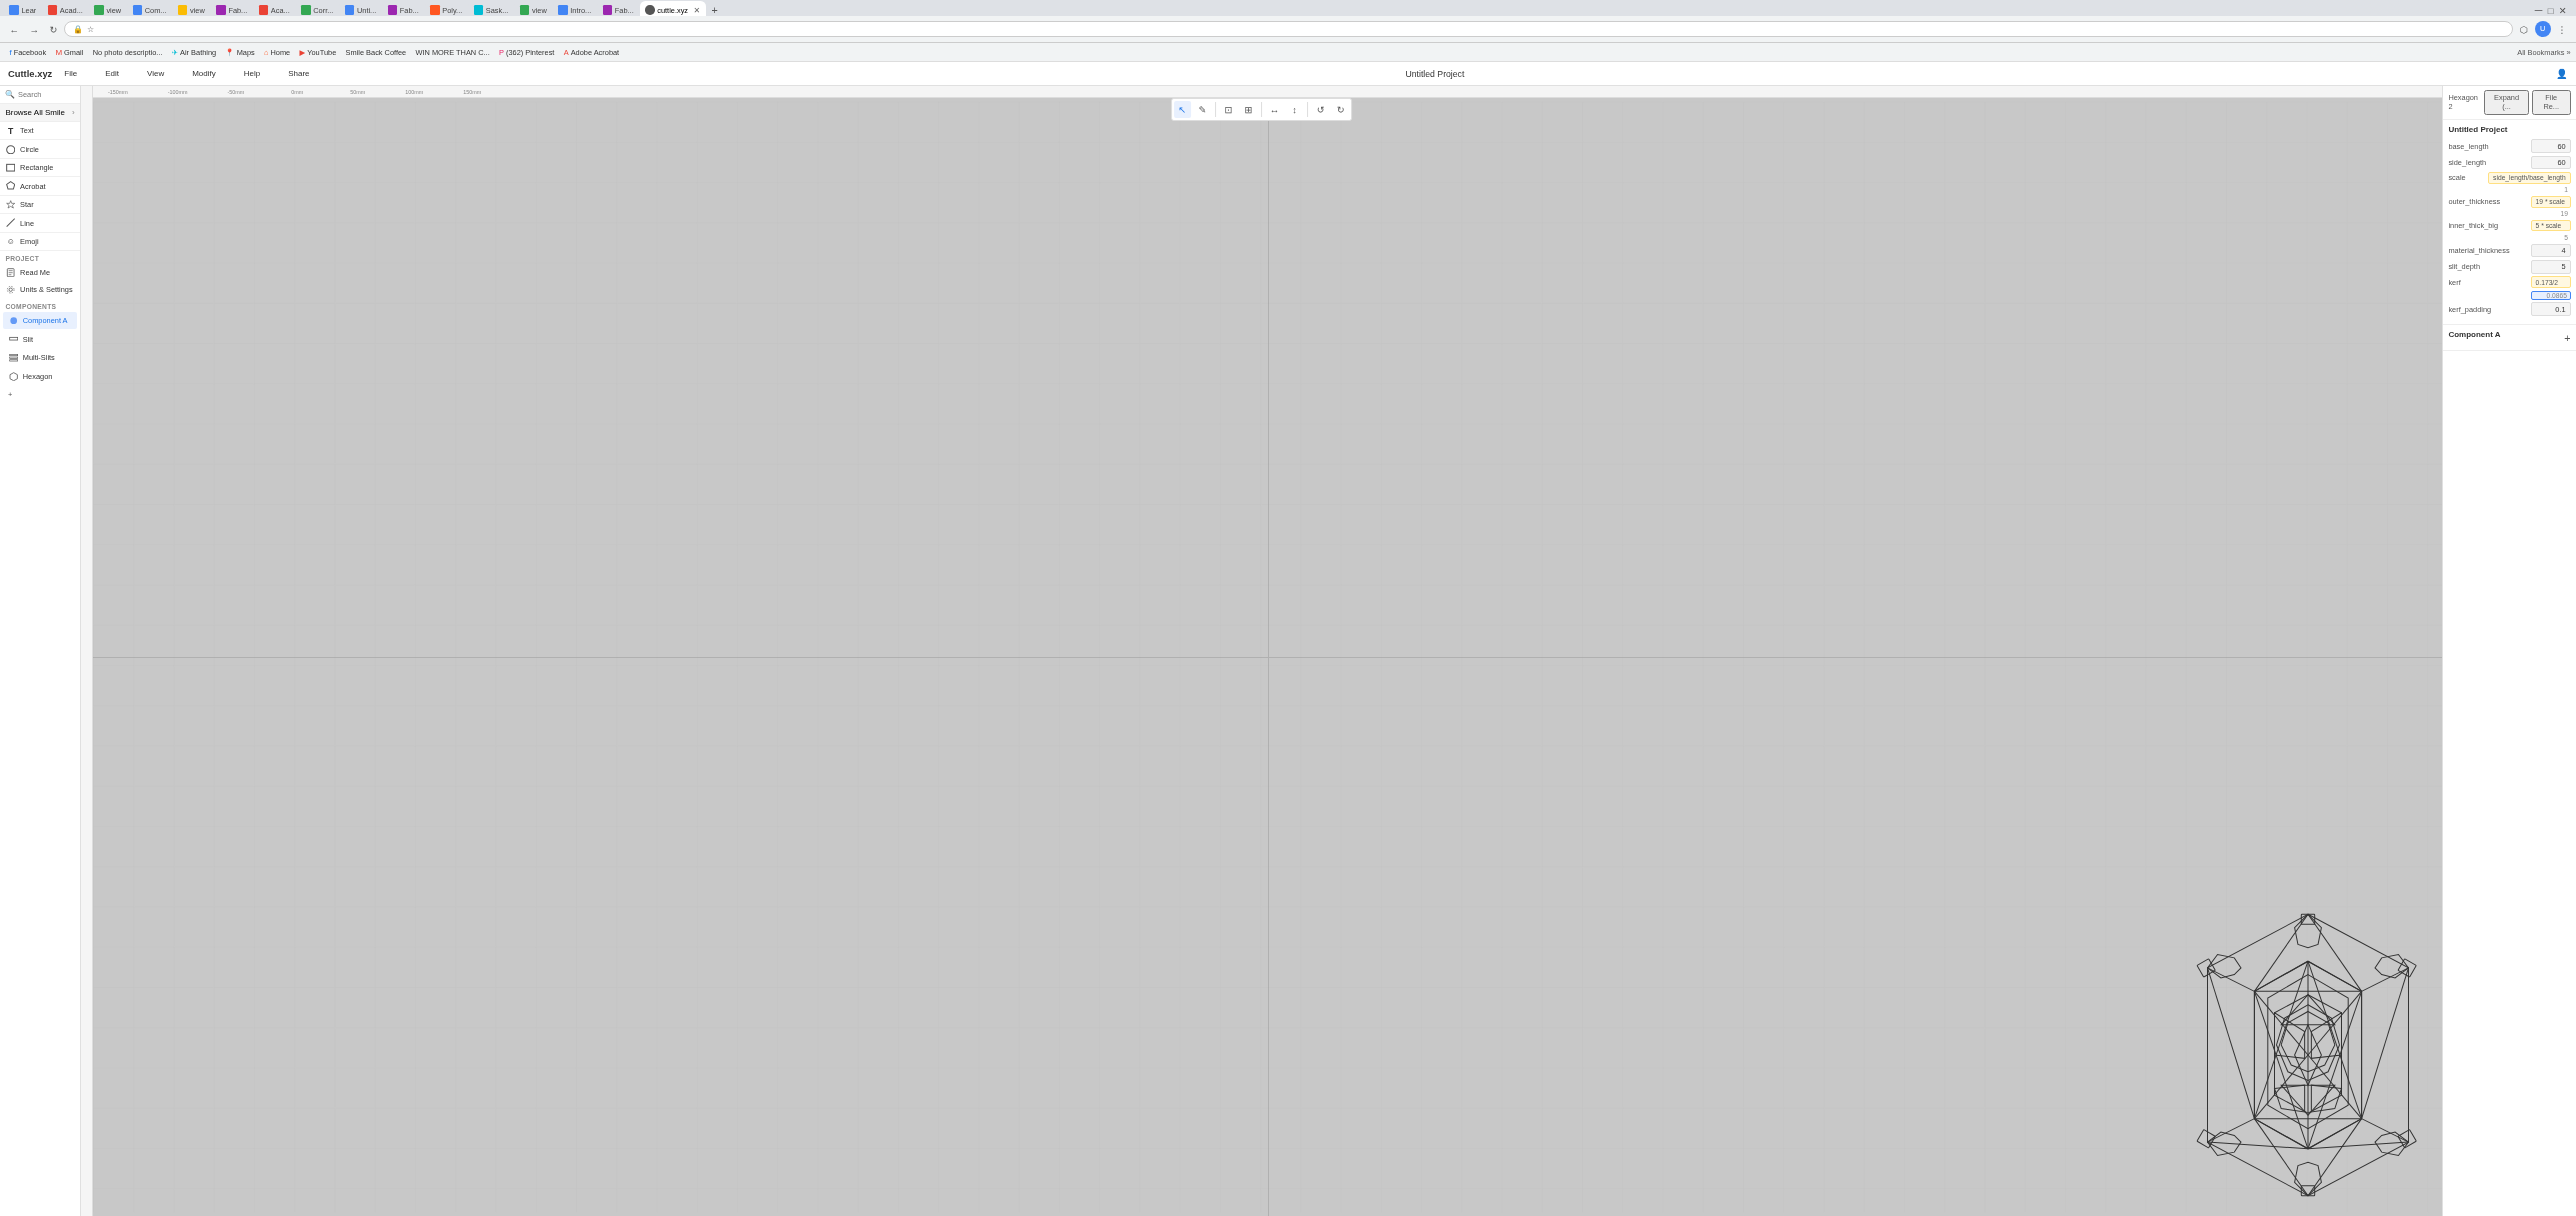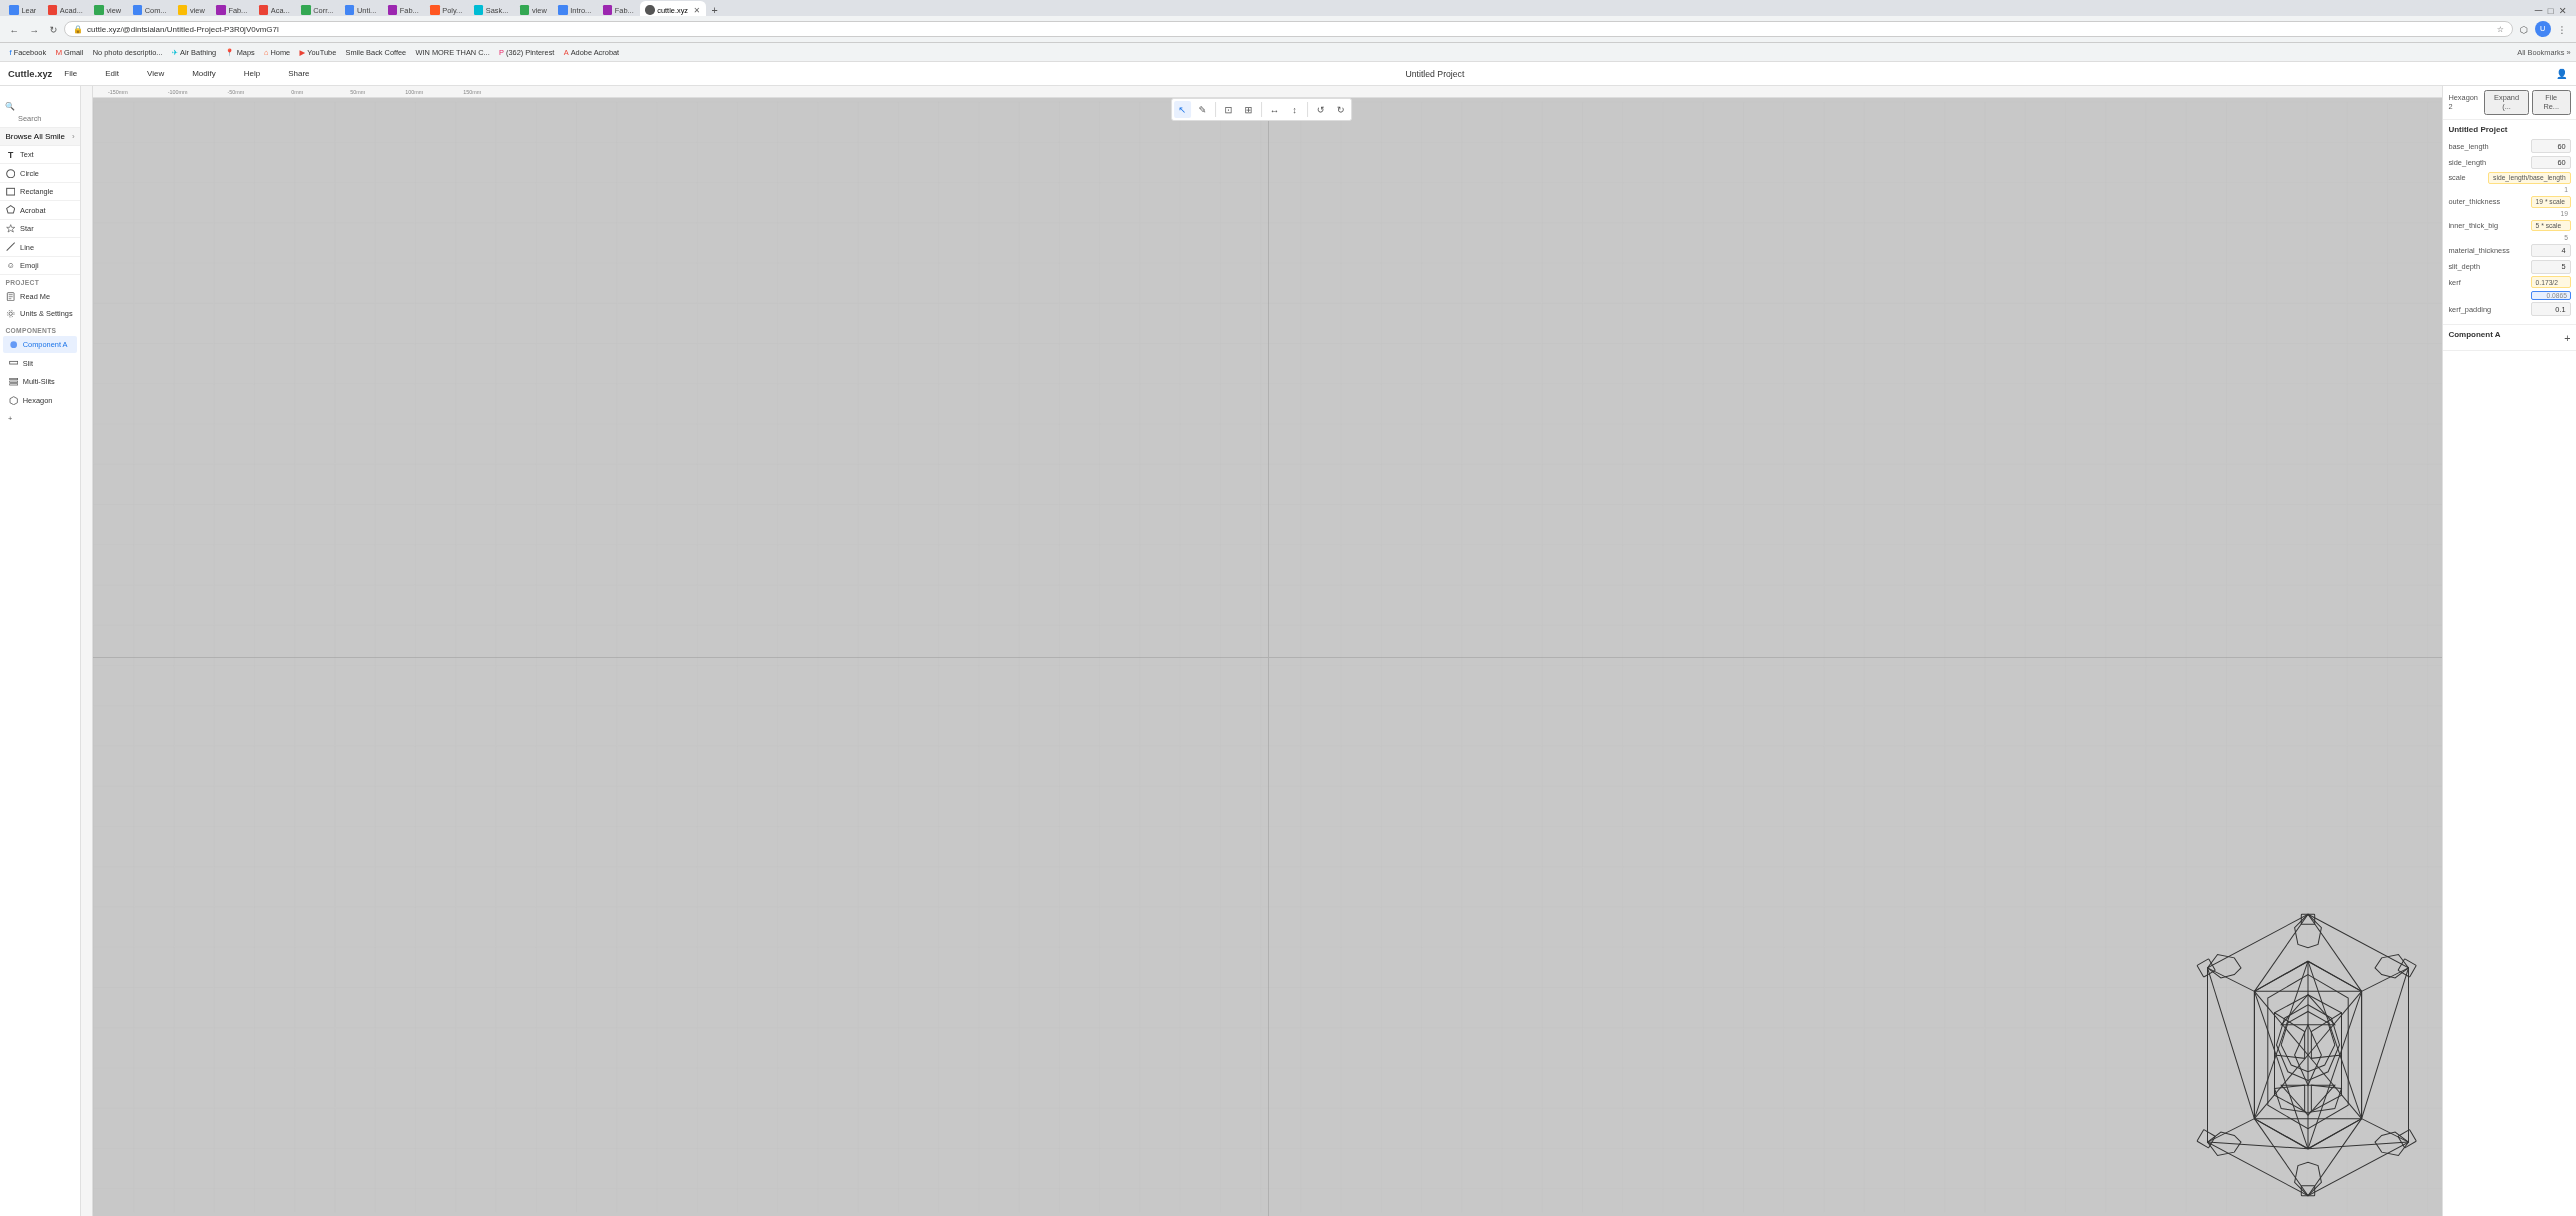--- a/index.html
+++ b/index.html
@@ -160,21 +160,20 @@
       <span style="cursor:pointer; font-size:9.4px; color:#555;">✕</span>
     </div>
   </div>
 
   <div class="nav-bar">
     <button class="nav-btn">←</button>
     <button class="nav-btn">→</button>
     <button class="nav-btn">↻</button>
     <div class="address-bar">
       <span style="color:#555; font-size:8px;">🔒</span>
-      <span class="address-text">cuttle.xyz/@dintsialan/Untitled-Project-P3R0jV0vmG7l</span>
       <span style="color:#555; font-size:8px;">☆</span>
     </div>
     <div class="nav-icons">
       <button class="nav-btn">⬡</button>
       <button class="nav-btn" style="background:#4285f4; color:#fff; border-radius:50%; width:16px; height:16px; font-size:7.4px;">U</button>
       <button class="nav-btn">⋮</button>
     </div>
   </div>
 
   <div class="bookmarks-bar">
@@ -242,21 +241,21 @@
       <button style="background:none;border:none;font-size:9.4px;cursor:pointer;color:#555;">👤</button>
     </div>
   </div>
 
   <div class="main-area">
 
     <div class="sidebar">
 
       <div class="sidebar-search">
         <span style="color:#888; font-size:8px;">🔍</span>
-        <input type="text" style="width: 100%; border: none; outline: none; font-size: 7.4px; color: rgb(51, 51, 51); margin-top: 24px;" placeholder="Search">
+        <input type="text" style="width: 100%; border: none; outline: none; font-size: 7.4px; color: rgb(51, 51, 51);" placeholder="Search">
       </div>
 
       <div class="browse-all">
         <span>Browse All Smile</span>
         <span style="color:#888;">›</span>
       </div>
 
       <div class="shape-item">
         <div class="shape-icon" style="font-weight:bold;font-size:8.7px;">T</div>
         <span>Text</span>

